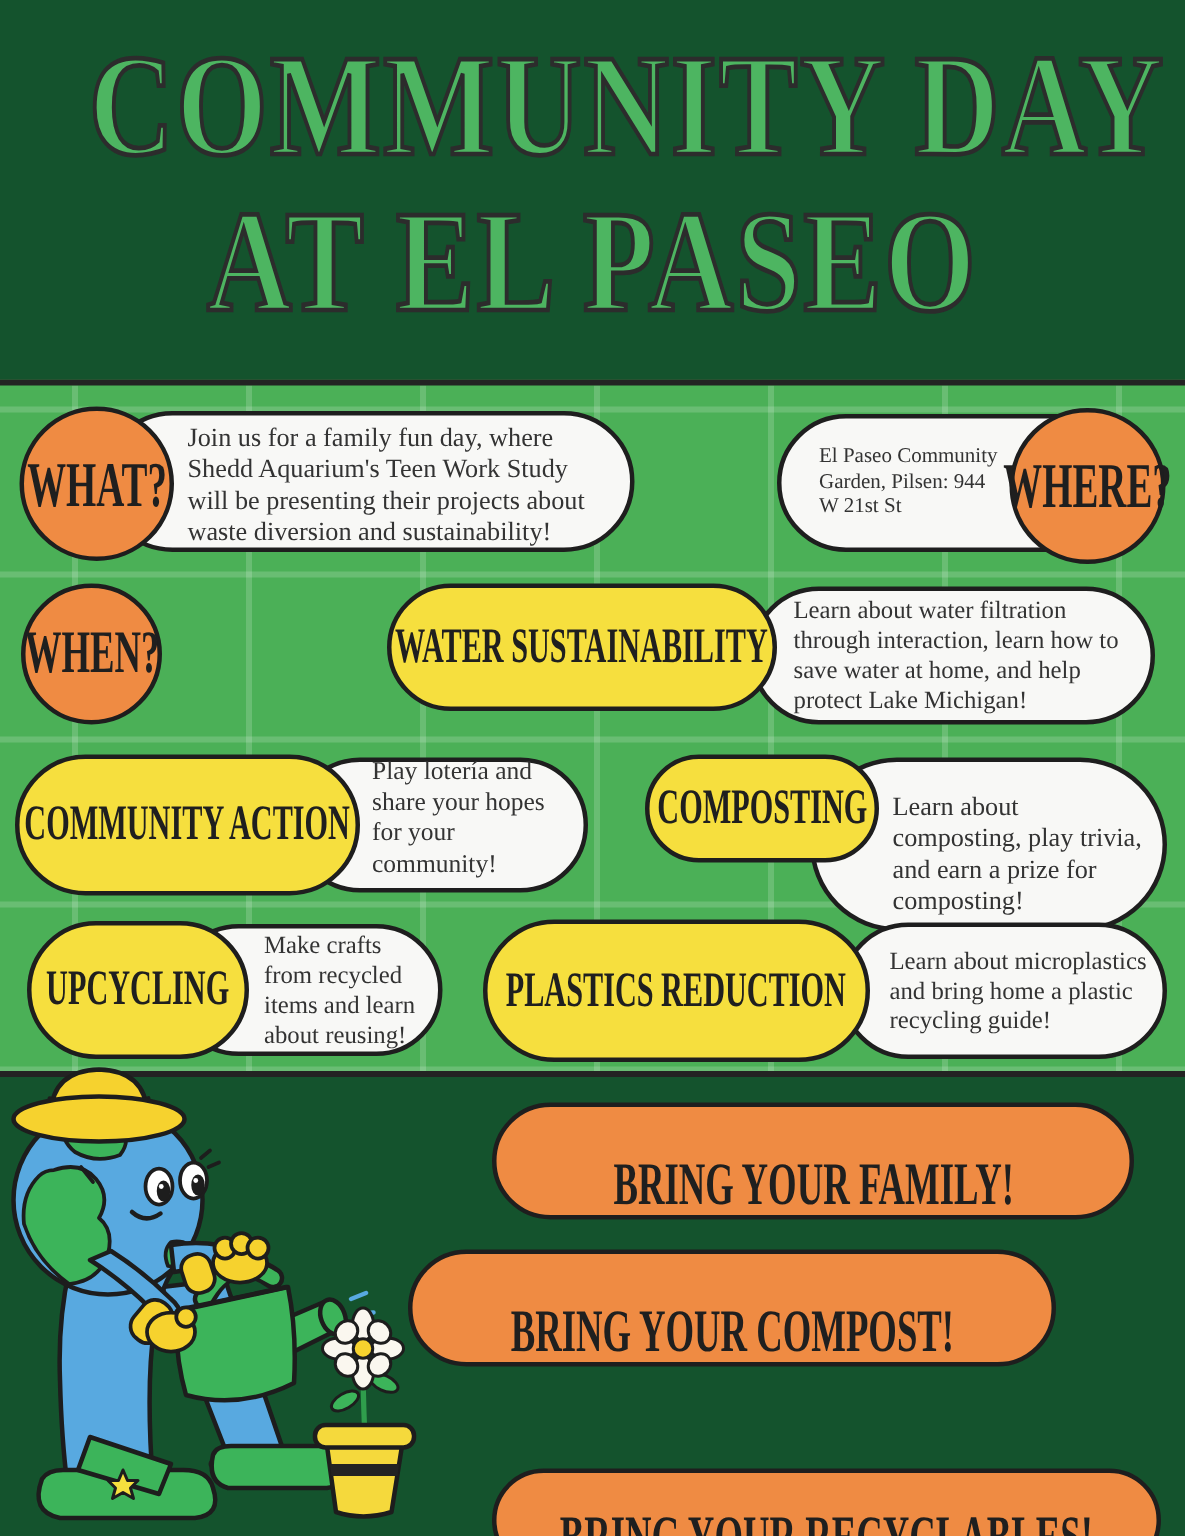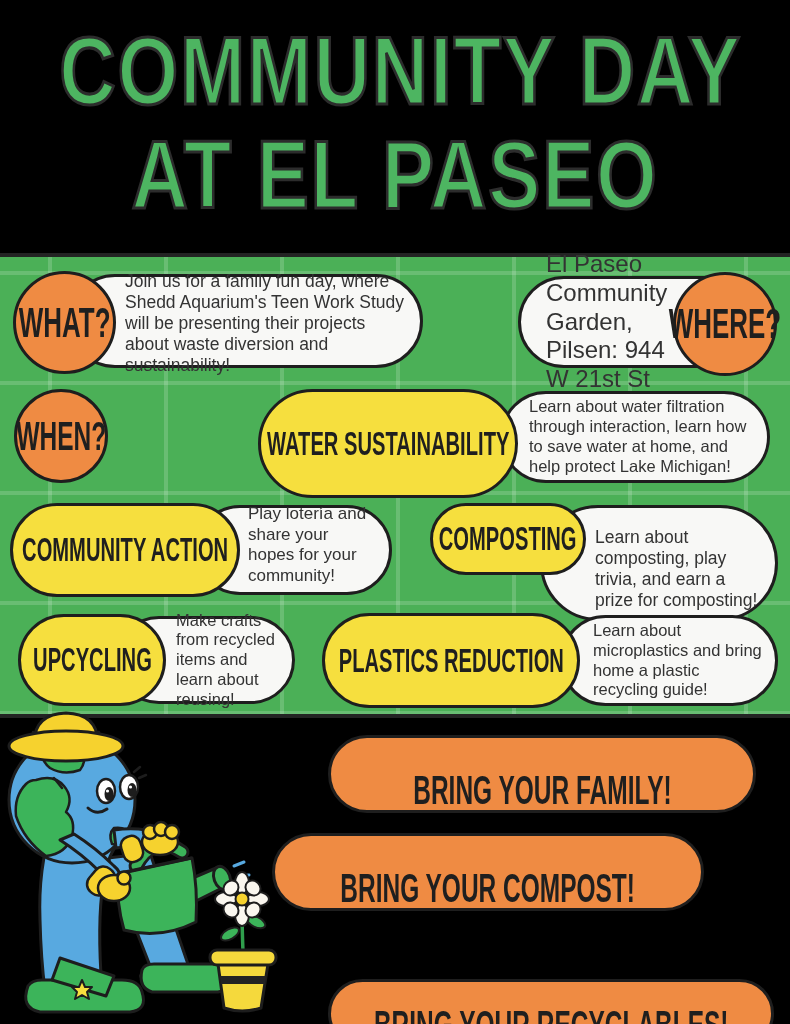--- a/index.html
+++ b/index.html
@@ -1,18 +1,18 @@
 <!DOCTYPE html>
 <html><head>
 <meta charset="utf-8">
 <style>
   html,body{margin:0;padding:0;background:#f3f2ef;}
   .poster{
     position:relative;width:790px;height:1024px;overflow:hidden;
-    background:#000000;font-family:Liberation Sans, sans-serif;color:#262626;
+    background:#14532d;font-family:Liberation Serif, serif;color:#262626;
   }
   
   .title-wrap{position:absolute;top:18px;left:0;width:790px;text-align:center;}
   .title-line{
     display:block;font-weight:700;font-size:92px;line-height:104px;
     color:#4db561;-webkit-text-stroke:3px #2c2c2c;letter-spacing:2px;
     transform:scale(0.85,1.05);transform-origin:center;white-space:nowrap;
   }
   
   .band{
@@ -23,21 +23,21 @@
       linear-gradient(to right, rgba(255,255,255,0.17) 4px, transparent 4px),
       linear-gradient(to bottom, rgba(255,255,255,0.17) 4px, transparent 4px);
     background-size:116px 110px;background-position:48px 14px;
   }
   
   .wpill{
     position:absolute;box-sizing:border-box;background:#f8f8f6;
     border:3px solid #1e1e1e;border-radius:60px;z-index:1;
     display:flex;align-items:center;
   }
-  .wpill .txt{font-size:24px;line-height:1.2;color:#333;}
+  .wpill .txt{font-size:14px;line-height:1.2;color:#333;}
   .badge-circle{
     position:absolute;box-sizing:border-box;background:#ef8b43;
     border:3px solid #1e1e1e;border-radius:50%;z-index:2;
     display:flex;align-items:center;justify-content:center;
   }
   .badge-pill{
     position:absolute;box-sizing:border-box;background:#f6df3e;
     border:3px solid #1e1e1e;border-radius:60px;z-index:2;
     display:flex;align-items:center;justify-content:center;
   }
@@ -81,21 +81,21 @@
     <span class="marker m36">WHERE?</span>
   </div>
 
   <div class="badge-circle" style="left:14px;top:389px;width:94px;height:94px;">
     <span class="marker m36" style="font-size:34px;">WHEN?</span>
   </div>
 
   <div class="wpill" style="left:500px;top:391px;width:270px;height:92px;padding:6px 12px 6px 26px;">
     <span class="txt" style="font-size:16.5px;">Learn about water filtration through interaction, learn how to save water at home, and help protect Lake Michigan!</span>
   </div>
-  <div class="badge-pill" style="left:258px;top:389px;width:260px;height:109px;">
+  <div class="badge-pill" style="left:258px;top:389px;width:260px;height:85px;">
     <span class="marker m28">WATER SUSTAINABILITY</span>
   </div>
 
   <div class="wpill" style="left:195px;top:505px;width:197px;height:90px;padding:6px 12px 6px 50px;align-items:flex-end;">
     <span class="txt" style="font-size:17px;">Play lotería and share your hopes for your community!</span>
   </div>
   <div class="badge-pill" style="left:10px;top:503px;width:230px;height:94px;">
     <span class="marker m28">COMMUNITY ACTION</span>
   </div>
 

